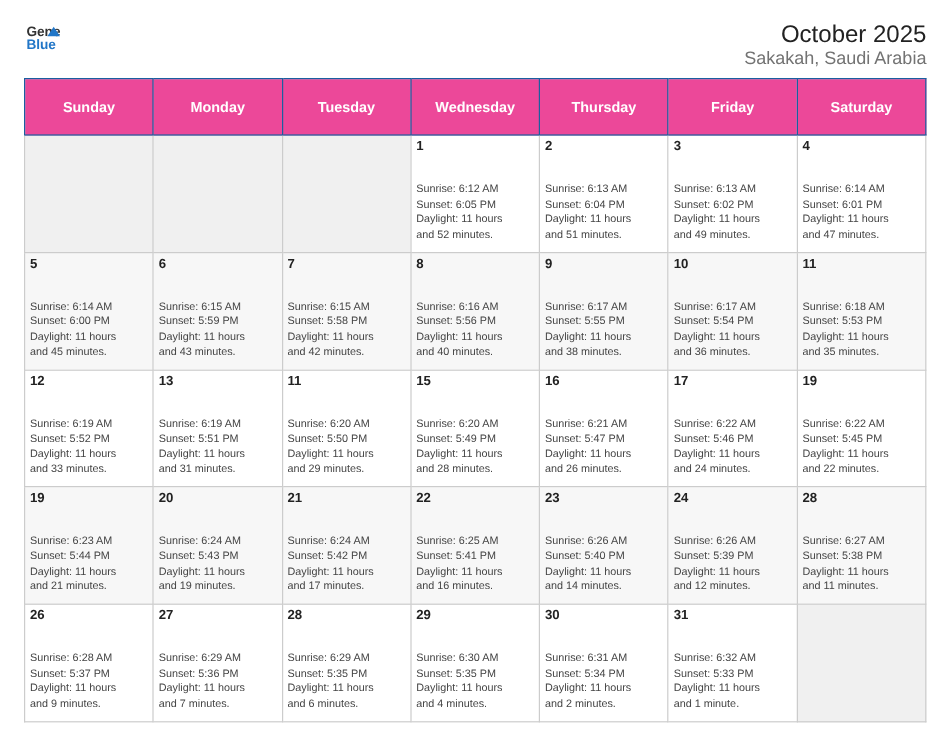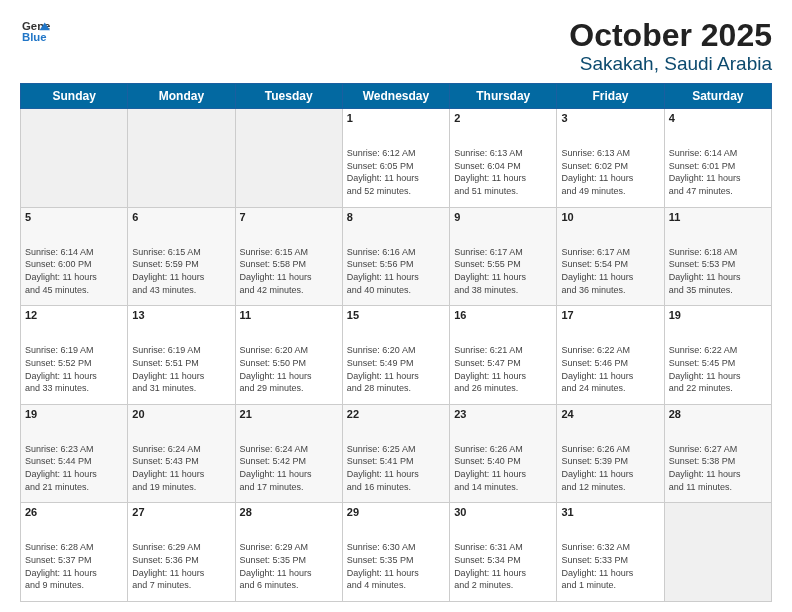--- a/index.html
+++ b/index.html
@@ -30,43 +30,43 @@
     }
     .logo-icon {
       width: 28px;
       height: 28px;
       margin-left: 2px;
     }
     .title-block {
       text-align: right;
     }
     .month-title {
-      font-size: 32px;
-      font-weight: bold;
+      font-size: 20px;
+      font-weight: normal;
       color: #222;
       line-height: 1.1;
       text-align: right;
     }
     .location-title {
-      font-size: 19px;
-      color: #0c4a6e;
+      font-size: 15px;
+      color: #737373;
     }
     .calendar {
       flex: 1;
       border-collapse: collapse;
       width: 100%;
       table-layout: fixed;
     }
     .calendar thead tr th {
-      background-color: #0369a1;
+      background-color: #ec4899;
       color: #fff;
       font-size: 12px;
       font-weight: bold;
       text-align: center;
-      padding: 5px 2px;
+      padding: 16px 2px;
       border: 1px solid #1a5fa0;
     }
     .calendar tbody tr td {
       vertical-align: top;
       border: 1px solid #ccc;
       padding: 3px 4px;
       font-size: 9.5px;
       color: #333;
       height: 88px;
       background: #fff;

